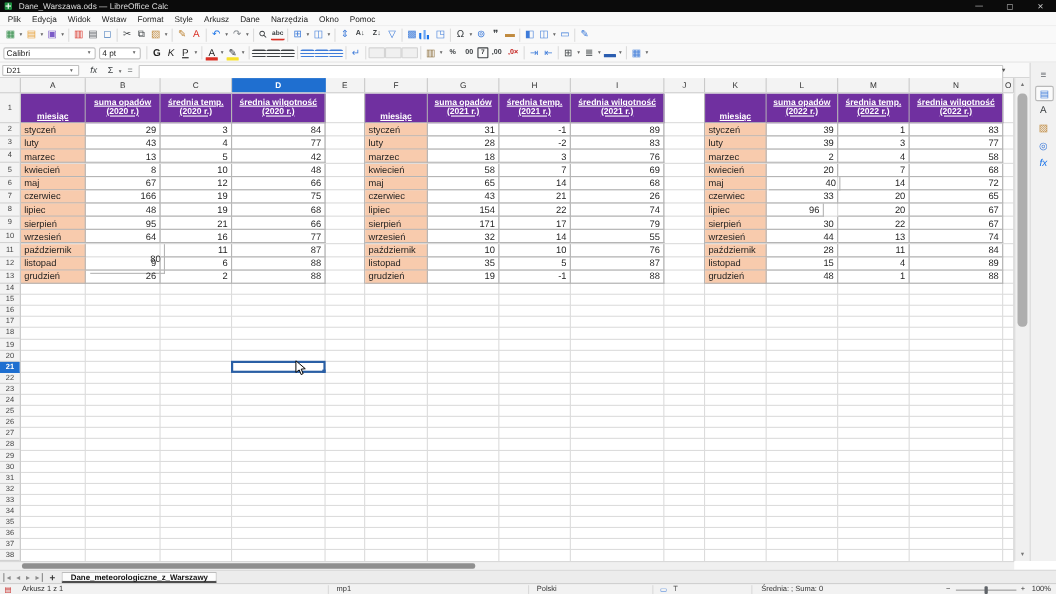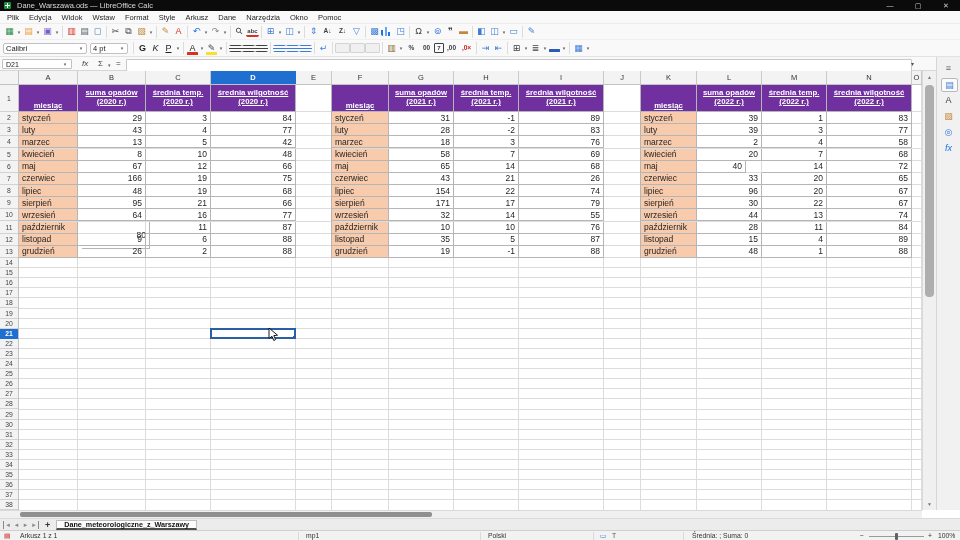--- a/index.html
+++ b/index.html
@@ -511,29 +511,29 @@
         <div class="cell num" style="left: 186px; top: 39.1667px; width: 85px; height: 12.1667px;">77</div>
         <div class="cell month" style="left: 0px; top: 51.3334px; width: 56px; height: 12.1667px; background: rgb(248, 203, 173);">marzec</div>
         <div class="cell num" style="left: 56px; top: 51.3334px; width: 65px; height: 12.1667px;">2</div>
         <div class="cell num" style="left: 121px; top: 51.3334px; width: 65px; height: 12.1667px;">4</div>
         <div class="cell num" style="left: 186px; top: 51.3334px; width: 85px; height: 12.1667px;">58</div>
         <div class="cell month" style="left: 0px; top: 63.5001px; width: 56px; height: 12.1667px; background: rgb(248, 203, 173);">kwiecień</div>
         <div class="cell num" style="left: 56px; top: 63.5001px; width: 65px; height: 12.1667px;">20</div>
         <div class="cell num" style="left: 121px; top: 63.5001px; width: 65px; height: 12.1667px;">7</div>
         <div class="cell num" style="left: 186px; top: 63.5001px; width: 85px; height: 12.1667px;">68</div>
         <div class="cell month" style="left: 0px; top: 75.6668px; width: 56px; height: 12.1667px; background: rgb(248, 203, 173);">maj</div>
-        <div class="cell num" style="left: 40px; top: 75.6668px; width: 65px; height: 12.1667px;">40</div>
+        <div class="cell num" style="left: 58px; top: 75.6668px; width: 65px; height: 12.1667px;">40</div>
         <div class="cell num" style="left: 121px; top: 75.6668px; width: 65px; height: 12.1667px;">14</div>
         <div class="cell num" style="left: 186px; top: 75.6668px; width: 85px; height: 12.1667px;">72</div>
         <div class="cell month" style="left: 0px; top: 87.8335px; width: 56px; height: 12.1667px; background: rgb(248, 203, 173);">czerwiec</div>
         <div class="cell num" style="left: 56px; top: 87.8335px; width: 65px; height: 12.1667px;">33</div>
         <div class="cell num" style="left: 121px; top: 87.8335px; width: 65px; height: 12.1667px;">20</div>
         <div class="cell num" style="left: 186px; top: 87.8335px; width: 85px; height: 12.1667px;">65</div>
         <div class="cell month" style="left: 0px; top: 100px; width: 56px; height: 12.1667px; background: rgb(248, 203, 173);">lipiec</div>
-        <div class="cell num" style="left: 56px; top: 100px; width: 65px; height: 12.1667px;">96</div>
+        <div class="cell num" style="left: 56px; top: 100px; width: 52px; height: 12.1667px;">96</div>
         <div class="cell num" style="left: 121px; top: 100px; width: 65px; height: 12.1667px;">20</div>
         <div class="cell num" style="left: 186px; top: 100px; width: 85px; height: 12.1667px;">67</div>
         <div class="cell month" style="left: 0px; top: 112.167px; width: 56px; height: 12.1667px; background: rgb(248, 203, 173);">sierpień</div>
         <div class="cell num" style="left: 56px; top: 112.167px; width: 65px; height: 12.1667px;">30</div>
         <div class="cell num" style="left: 121px; top: 112.167px; width: 65px; height: 12.1667px;">22</div>
         <div class="cell num" style="left: 186px; top: 112.167px; width: 85px; height: 12.1667px;">67</div>
         <div class="cell month" style="left: 0px; top: 124.334px; width: 56px; height: 12.1667px; background: rgb(248, 203, 173);">wrzesień</div>
         <div class="cell num" style="left: 56px; top: 124.334px; width: 65px; height: 12.1667px;">44</div>
         <div class="cell num" style="left: 121px; top: 124.334px; width: 65px; height: 12.1667px;">13</div>
         <div class="cell num" style="left: 186px; top: 124.334px; width: 85px; height: 12.1667px;">74</div>

